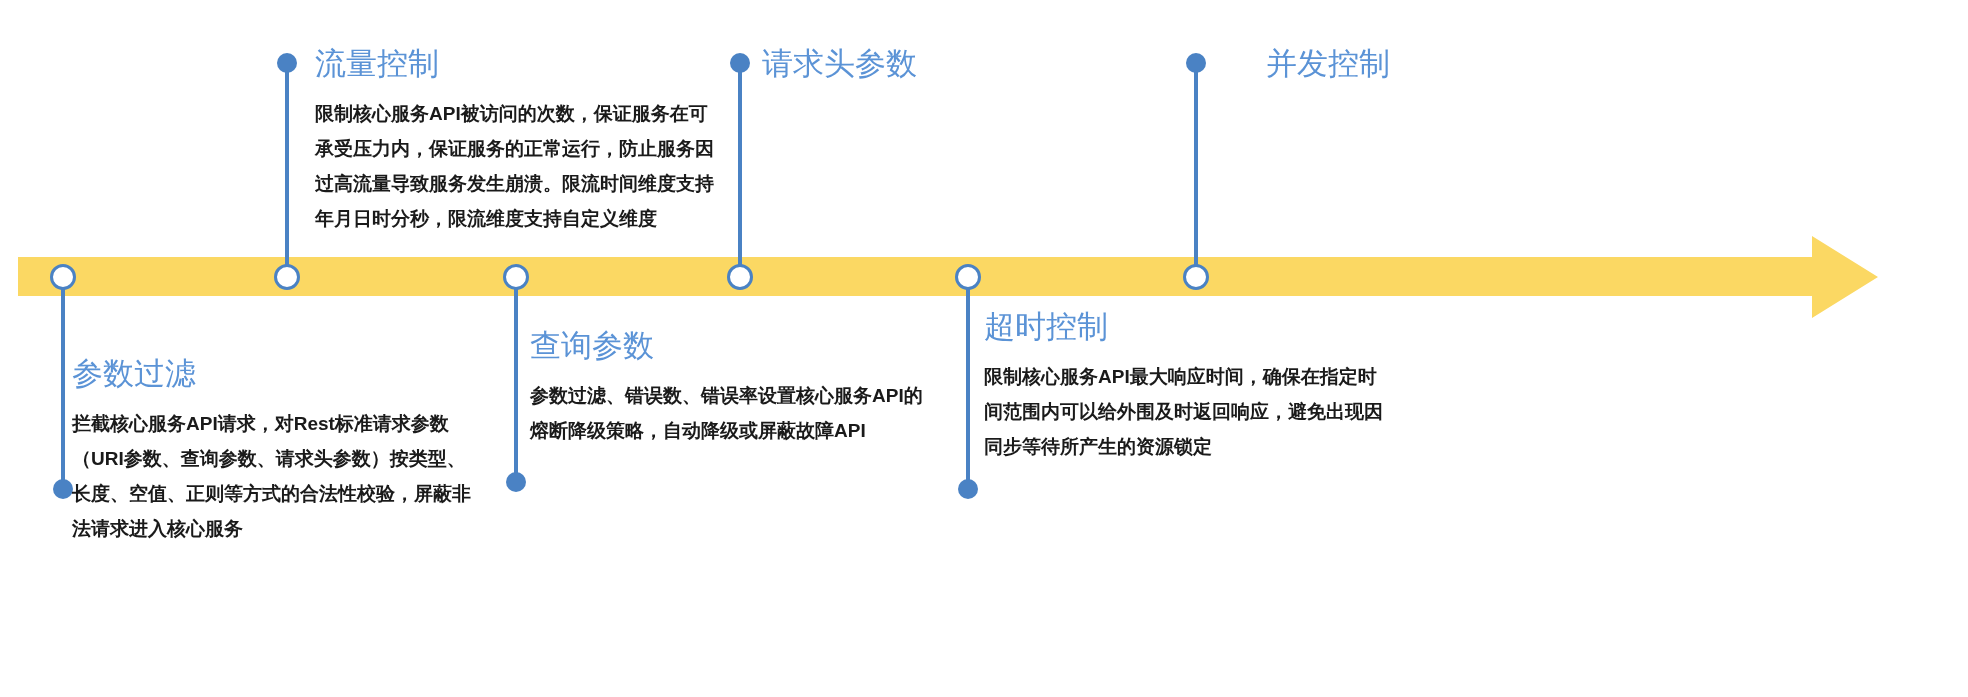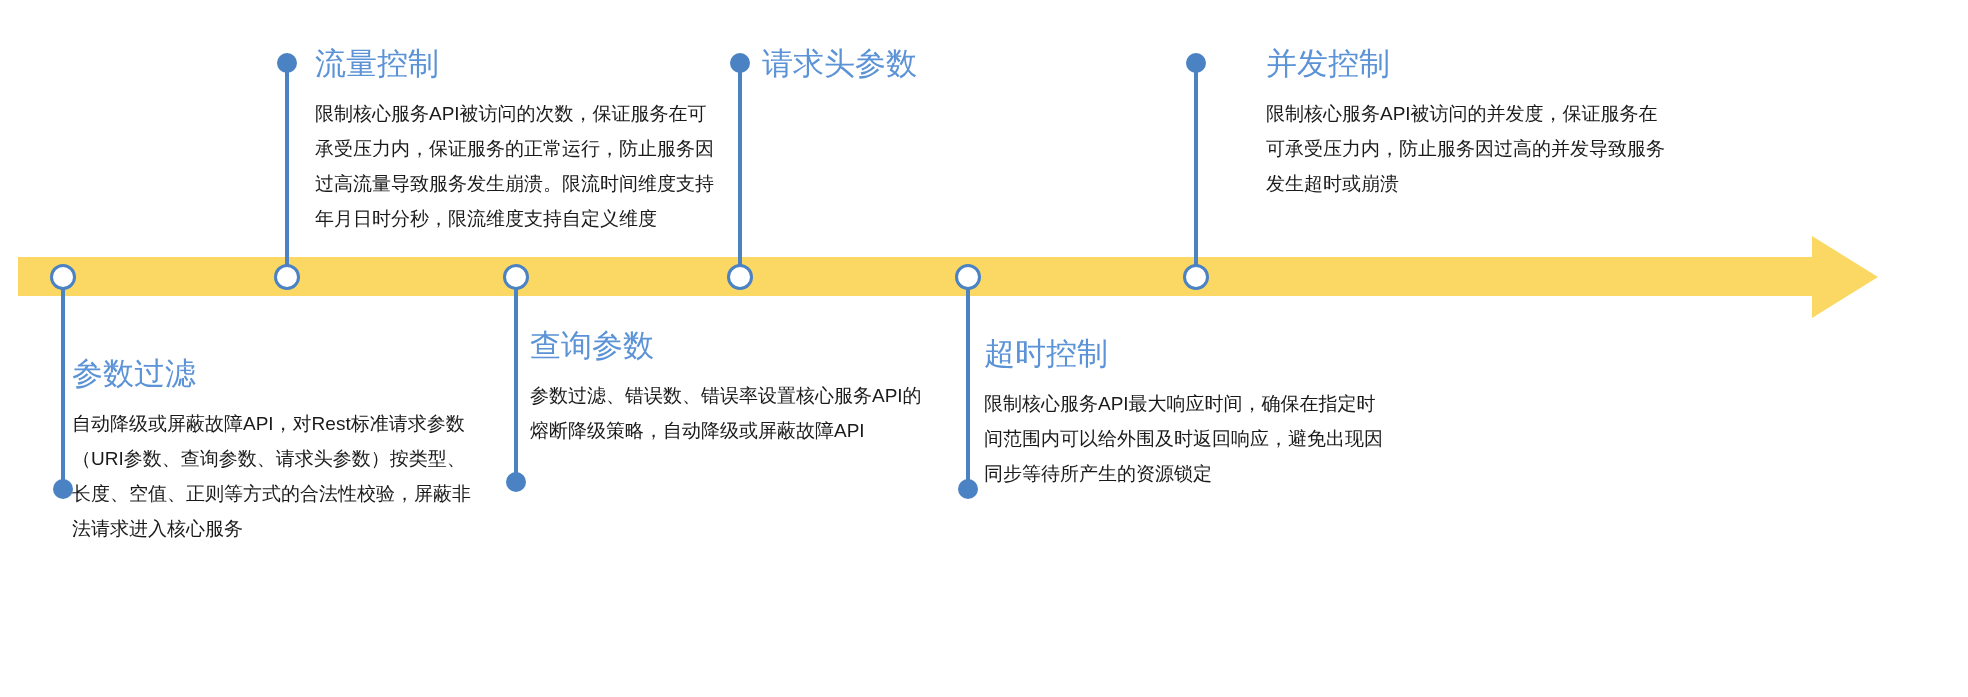--- a/index.html
+++ b/index.html
@@ -34,21 +34,21 @@
     font-size:31px;
     line-height:36px;
     font-weight:400;
     white-space:nowrap;
     margin:0 0 14px 0;
   }
   .block .desc{
     color:#1a1a1a;
     font-size:19px;
     line-height:35px;
-    font-weight:400;
+    font-weight:700;
     margin:0;
   }
 </style>
 </head>
 <body>
 
 <div id="stage">
 
   <div class="arrow-wrap">
     <svg class="arrow-svg" width="1968" height="697" viewBox="0 0 1968 697">
@@ -84,31 +84,30 @@
     <p class="title">流量控制</p>
     <p class="desc">限制核心服务API被访问的次数，保证服务在可承受压力内，保证服务的正常运行，防止服务因过高流量导致服务发生崩溃。限流时间维度支持年月日时分秒，限流维度支持自定义维度</p>
   </div>
 
   <div class="block" style="left:762px;top:46px;width:400px;">
     <p class="title">请求头参数</p>
   </div>
 
   <div class="block" style="left:1266px;top:46px;width:400px;">
     <p class="title">并发控制</p>
-    <p class="desc">限制核心服务API被访问的并发度，保证服务在可承受压力内，防止服务因过高的并发导致服务发生超时或崩溃</p>
   </div>
 
   <div class="block" style="left:72px;top:328px;width:410px;margin-top:28px;">
     <p class="title">参数过滤</p>
-    <p class="desc">自动降级或屏蔽故障API，对Rest标准请求参数（URI参数、查询参数、请求头参数）按类型、长度、空值、正则等方式的合法性校验，屏蔽非法请求进入核心服务</p>
+    <p class="desc">拦截核心服务API请求，对Rest标准请求参数（URI参数、查询参数、请求头参数）按类型、长度、空值、正则等方式的合法性校验，屏蔽非法请求进入核心服务</p>
   </div>
 
   <div class="block" style="left:530px;top:328px;width:400px;">
     <p class="title">查询参数</p>
     <p class="desc">参数过滤、错误数、错误率设置核心服务API的熔断降级策略，自动降级或屏蔽故障API</p>
   </div>
 
-  <div class="block" style="left:984px;top:336px;width:400px;">
+  <div class="block" style="left:984px;top:309px;width:400px;">
     <p class="title">超时控制</p>
     <p class="desc">限制核心服务API最大响应时间，确保在指定时间范围内可以给外围及时返回响应，避免出现因同步等待所产生的资源锁定</p>
   </div>
 
 </div>
 
 </body></html>

